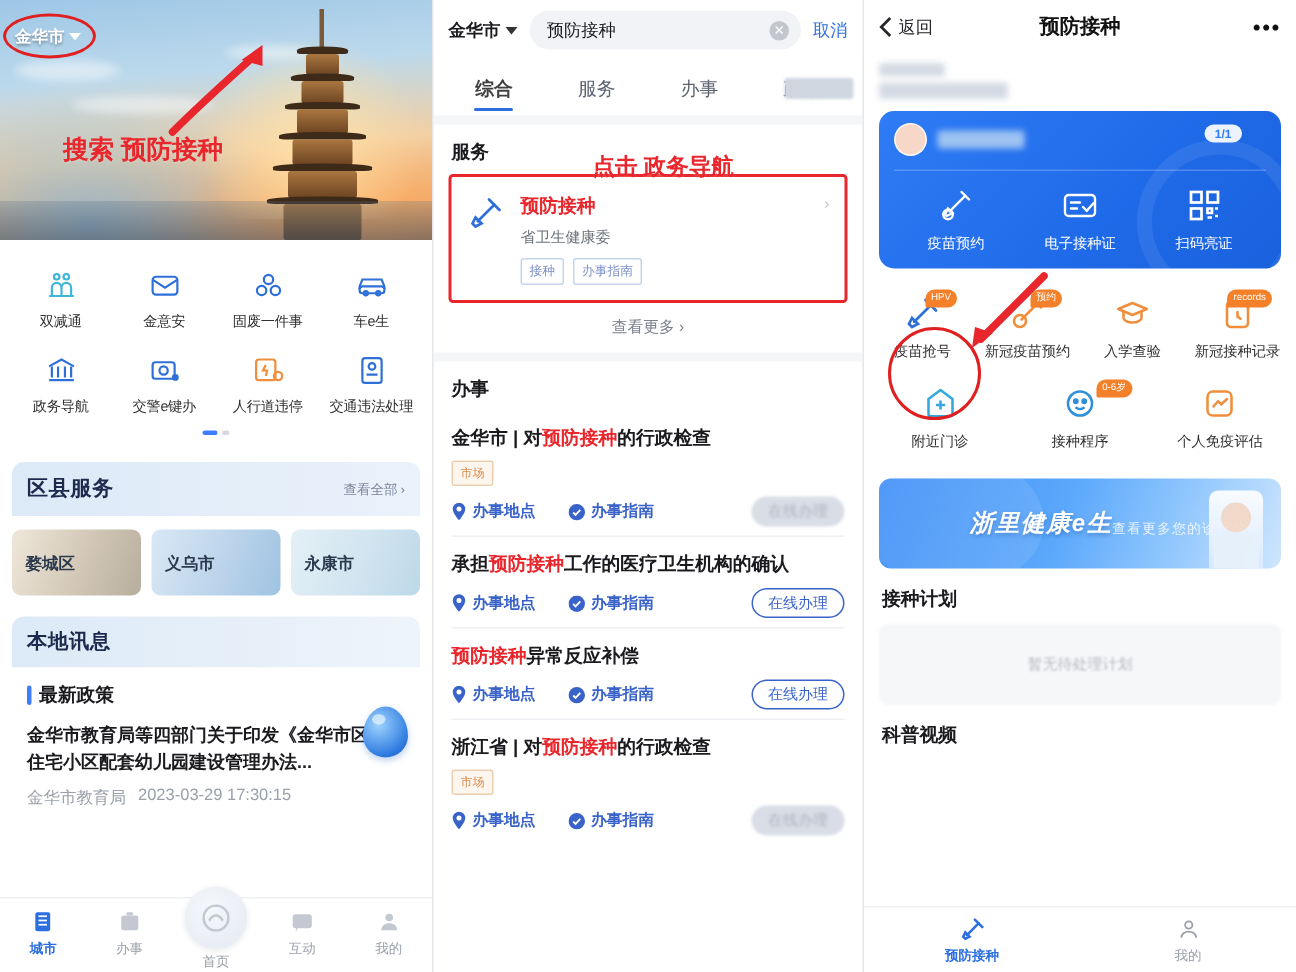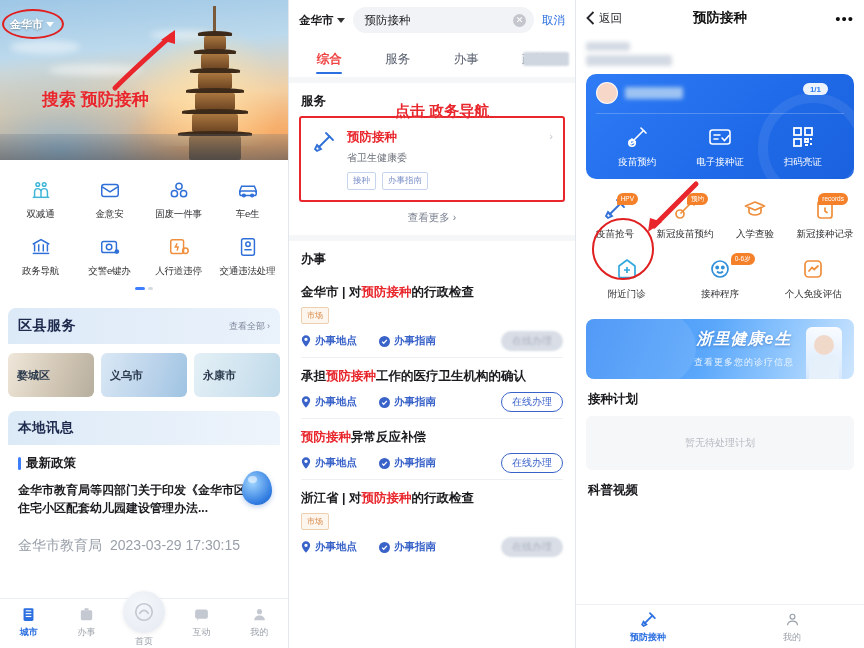--- a/index.html
+++ b/index.html
@@ -101,21 +101,21 @@
   .news-head {
     margin: 4px 8px 0; height: 34px; border-radius: 8px 8px 0 0;
     background: linear-gradient(90deg,#dceaf7,#eef4fb); display:flex; align-items:center; padding:0 10px;
   }
   .news-head .t { font-size:13.5px; font-weight:800; color:#1d2a4d; letter-spacing:.5px;}
   .news-card { margin: 0 8px; background:#fff; padding: 10px 10px 6px; position:relative; }
   .policy-tag { display:flex; align-items:center; gap:5px; }
   .policy-tag i { width:3px; height:13px; background:#3d7eff; border-radius:2px; display:block;}
   .policy-tag span { font-size:12.5px; font-weight:800; color:#1b1b1f; }
   .news-title { margin-top: 9px; font-size: 12px; line-height: 18px; color:#1b1b1f; font-weight:600;}
-  .news-meta { margin-top: 20px; font-size: 14px; color:#9aa0aa; display:flex; gap:8px;}
+  .news-meta { margin-top: 7px; font-size: 11px; color:#9aa0aa; display:flex; gap:8px;}
   .droplet {
     position:absolute; right: 8px; top: 26px; width: 30px; height: 34px;
     background: radial-gradient(circle at 35% 35%, #9fd4ff, #2f7be0 70%, #1e5bb8);
     border-radius: 50% 50% 50% 50% / 58% 58% 42% 42%;
     box-shadow: 0 2px 5px rgba(40,100,200,.3);
   }
   .droplet::after{content:"";position:absolute;left:6px;top:5px;width:9px;height:7px;border-radius:50%;background:rgba(255,255,255,.55);}
 
   
   .tabbar {
@@ -143,21 +143,21 @@
     padding: 0 8px 0 12px; position:relative;
   }
   .m-input .val { font-size:11.5px; color:#1b1b1f; }
   .clear-x {
     position:absolute; right:8px; width:13px;height:13px;border-radius:50%;background:#c3c7cd;
     color:#fff; font-size:9px; display:flex;align-items:center;justify-content:center; line-height:1;
   }
   .m-cancel { font-size:11.5px; color:#2b6fe0; white-space:nowrap;}
   .m-tabs { display:flex; padding: 4px 6px 0; position:relative; }
   .m-tab { flex:1; text-align:center; font-size: 12.5px; color:#5b6270; padding: 7px 0 9px; position:relative;}
-  .m-tab.on { color:#ef4444; font-weight:800; }
+  .m-tab.on { color:#404040; font-weight:800; }
   .m-tab.on::after {
     content:""; position:absolute; left:50%; transform:translateX(-50%); bottom:3px;
     width:26px;height:2.5px;border-radius:2px;background:#2b6fe0;
   }
   .blur-chip { position:absolute; right:6px; top:12px; width:46px; height:14px; background:#cfd6e0; border-radius:2px; filter: blur(1.2px); }
   .thin-sep { height:6px; background:#f4f6f8; }
 
   .m-sec-title { font-size: 12.5px; font-weight:800; color:#1b1b1f; padding: 10px 12px 6px; }
   .svc-card {
     margin: 0 10px; border: 2.5px solid #e8262c; border-radius: 3px; background:#fff;
@@ -228,21 +228,21 @@
   .r-item .ic { height: 28px; display:flex; align-items:center; justify-content:center; position:relative;}
   .r-item .lb { font-size: 9.5px; color:#303033; margin-top: 5px; }
   .pill-badge {
     position:absolute; font-size: 6.5px; color:#fff; background:#f4802a;
     border-radius: 6px 6px 6px 1px; padding: 1px 4px; line-height: 1.5;
     right: 12px; top: -2px; filter: blur(.4px); white-space:nowrap;
   }
   .banner {
     margin: 6px 10px 0; height: 60px; border-radius: 8px; position:relative; overflow:hidden;
     background: linear-gradient(110deg,#3e8ef7,#5aa7fb 45%,#8fc6fd 72%, #cfe6fe);
-    display:flex; flex-direction:column; align-items:center; justify-content:center;padding-left:48px;
+    display:flex; flex-direction:row; align-items:center; justify-content:center;padding-left:48px;
   }
   .banner .b1 { font-size: 16px; font-weight:800; color:#fff; letter-spacing:1px; text-shadow: 0 1px 3px rgba(20,70,150,.45); font-style: italic;}
   .banner .b2 { font-size: 9px; color:#eaf4ff; margin-top: 6px; letter-spacing: 1px;}
   .banner .doc { position:absolute; right: 12px; bottom:0; width: 36px; height: 52px; background: linear-gradient(180deg,#ffffff,#dbeafe); border-radius: 6px 6px 0 0; opacity:.92;}
   .banner .doc::before { content:""; position:absolute; left:8px; top:8px; width:20px;height:20px;border-radius:50%; background:#f7d9c6;}
   .banner .doc::after { content:""; position:absolute; left:3px; top:28px; width:30px;height:24px;border-radius:6px 6px 0 0; background:#eaf2fb;}
   .banner .wave { position:absolute; left:-10px; top:-16px; width:120px;height:90px;border-radius:50%; background: rgba(255,255,255,.10);}
 
   .r-sec { font-size: 12.5px; font-weight:800; color:#1b1b1f; padding: 12px 12px 8px; }
   .empty-box {

